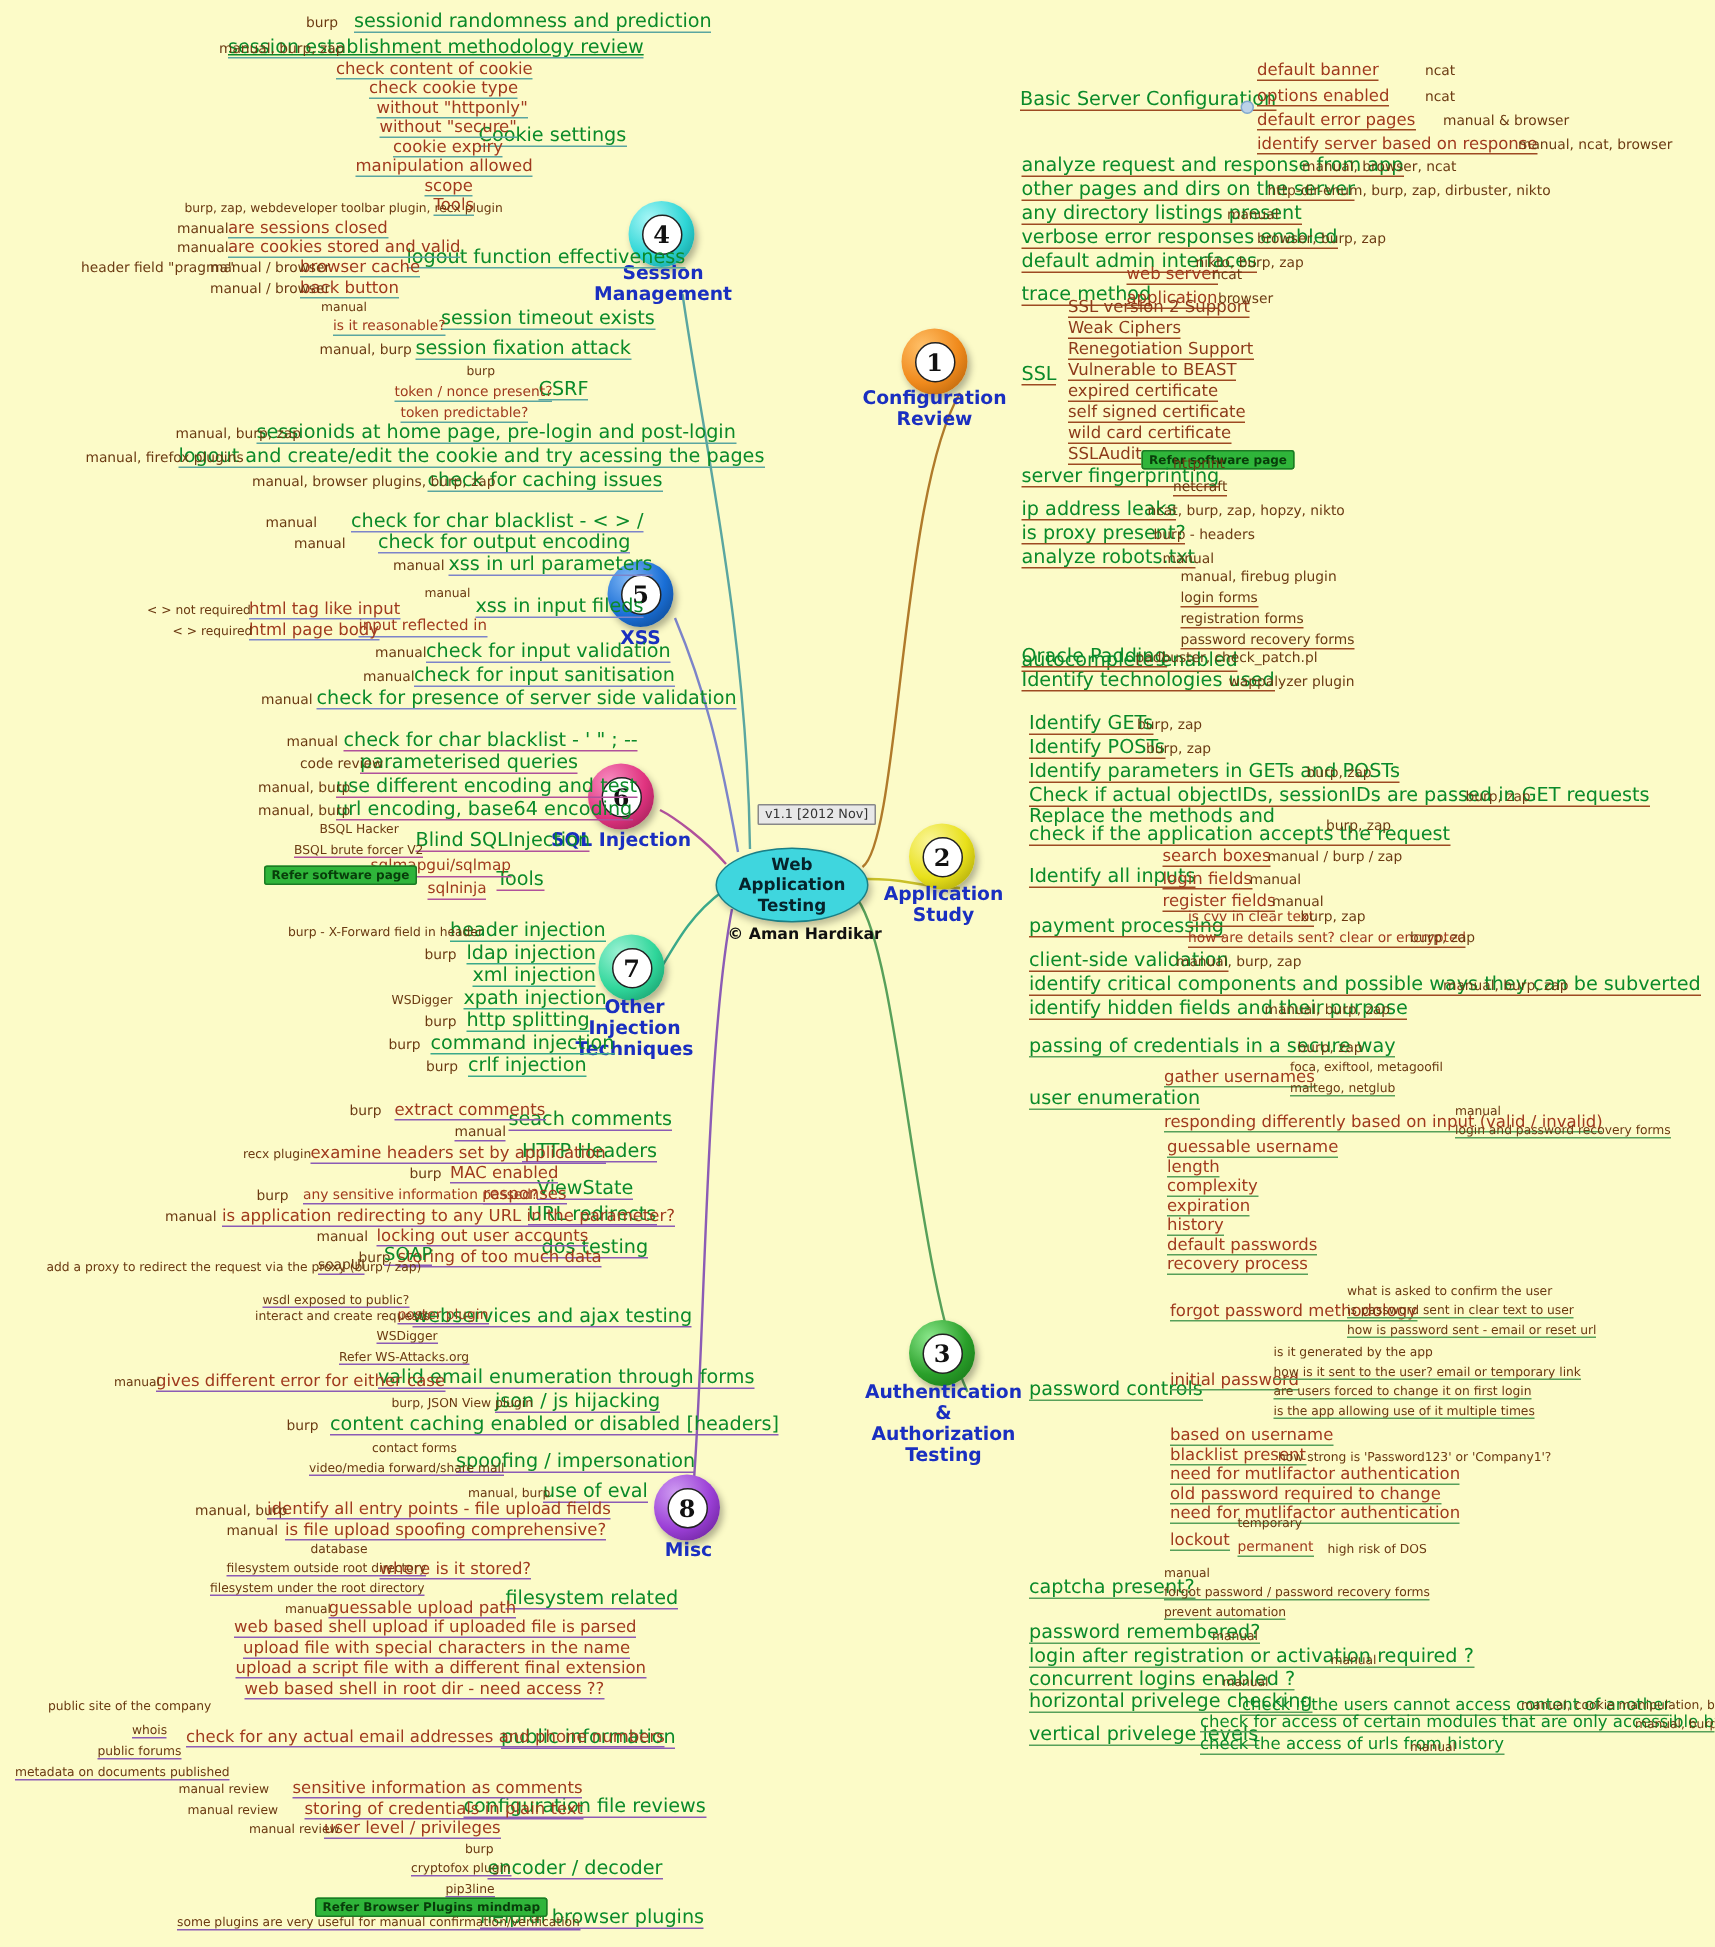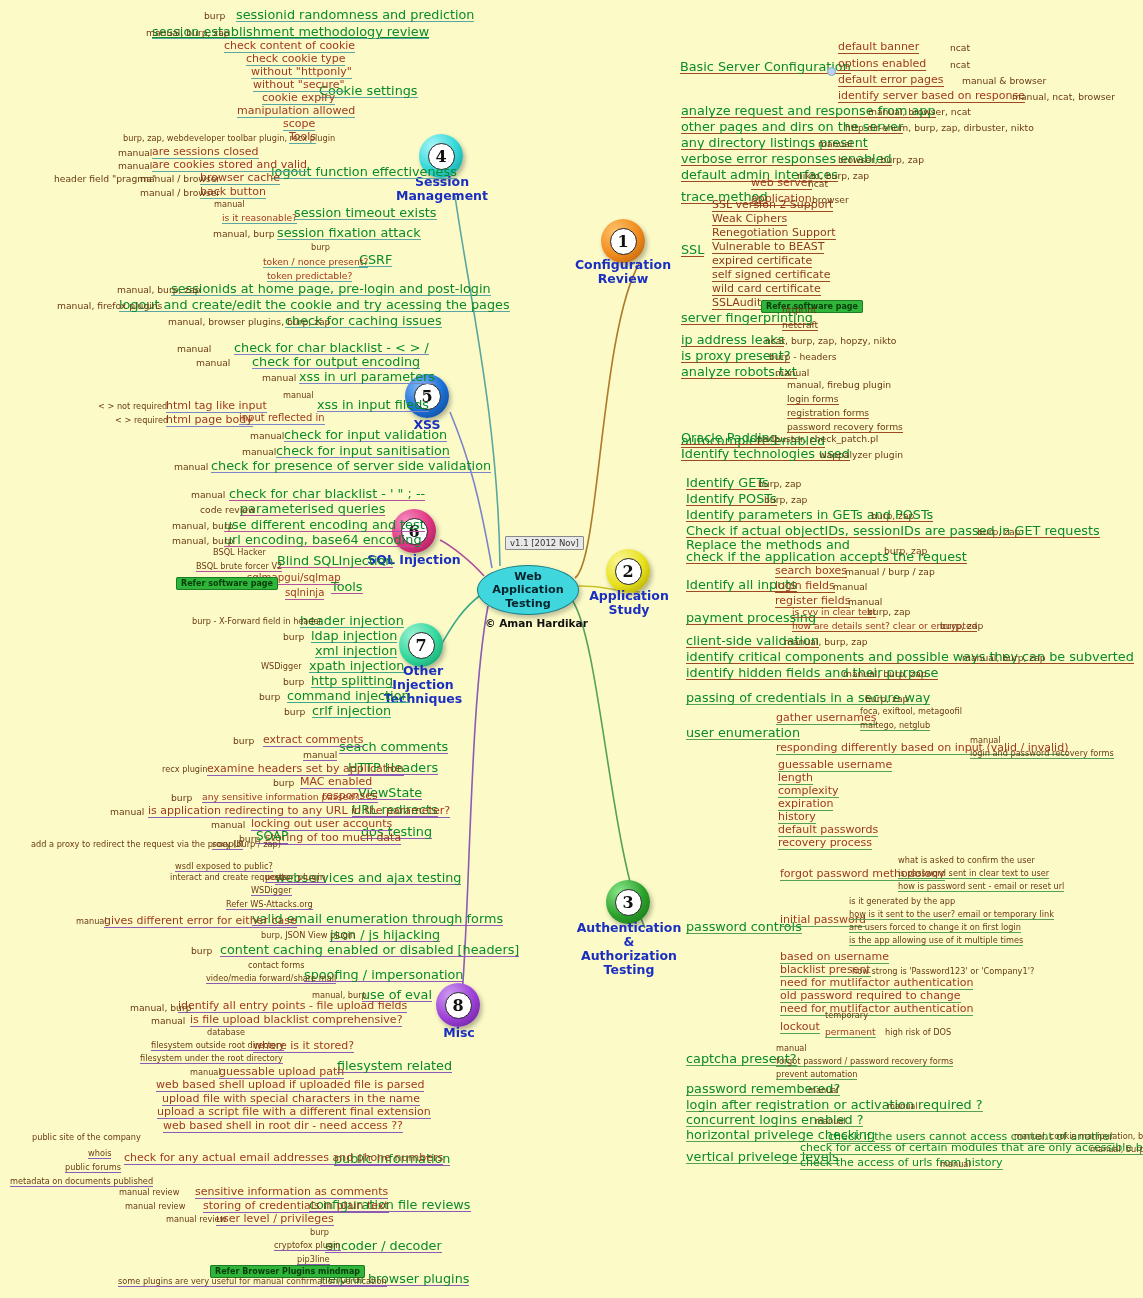--- a/index.html
+++ b/index.html
@@ -463,21 +463,21 @@
 <div class="n sz13 green ul-v" style="left:304px;top:968px;">spoofing / impersonation</div>
 <div class="n sz8 brown" style="left:248px;top:961px;">contact forms</div>
 <div class="n sz8 brown ul-v" style="left:206px;top:974px;">video/media forward/share mail</div>
 
 <div class="n sz13 green ul-v" style="left:362px;top:988px;">use of eval</div>
 <div class="n sz8 brown" style="left:312px;top:991px;">manual, burp</div>
 
 <div class="n sz13 green ul-v" style="left:337px;top:1059px;">filesystem related</div>
 <div class="n sz11 red ul-v" style="left:178px;top:1000px;">identify all entry points - file upload fields</div>
 <div class="n sz9 brown" style="left:130px;top:1003px;">manual, burp</div>
-<div class="n sz11 red ul-v" style="left:190px;top:1014px;">is file upload blacklist comprehensive?</div>
+<div class="n sz11 red ul-v" style="left:190px;top:1014px;">is file upload spoofing comprehensive?</div>
 <div class="n sz9 brown" style="left:151px;top:1016px;">manual</div>
 
 <div class="n sz11 red ul-v" style="left:253px;top:1040px;">where is it stored?</div>
 <div class="n sz8 brown" style="left:207px;top:1028px;">database</div>
 <div class="n sz8 brown ul-v" style="left:151px;top:1041px;">filesystem outside root directory</div>
 <div class="n sz8 brown ul-v" style="left:140px;top:1054px;">filesystem under the root directory</div>
 <div class="n sz11 red ul-v" style="left:219px;top:1066px;">guessable upload path</div>
 <div class="n sz8 brown" style="left:190px;top:1068px;">manual</div>
 
 <div class="n sz11 red ul-v" style="left:156px;top:1079px;">web based shell upload if uploaded file is parsed</div>

